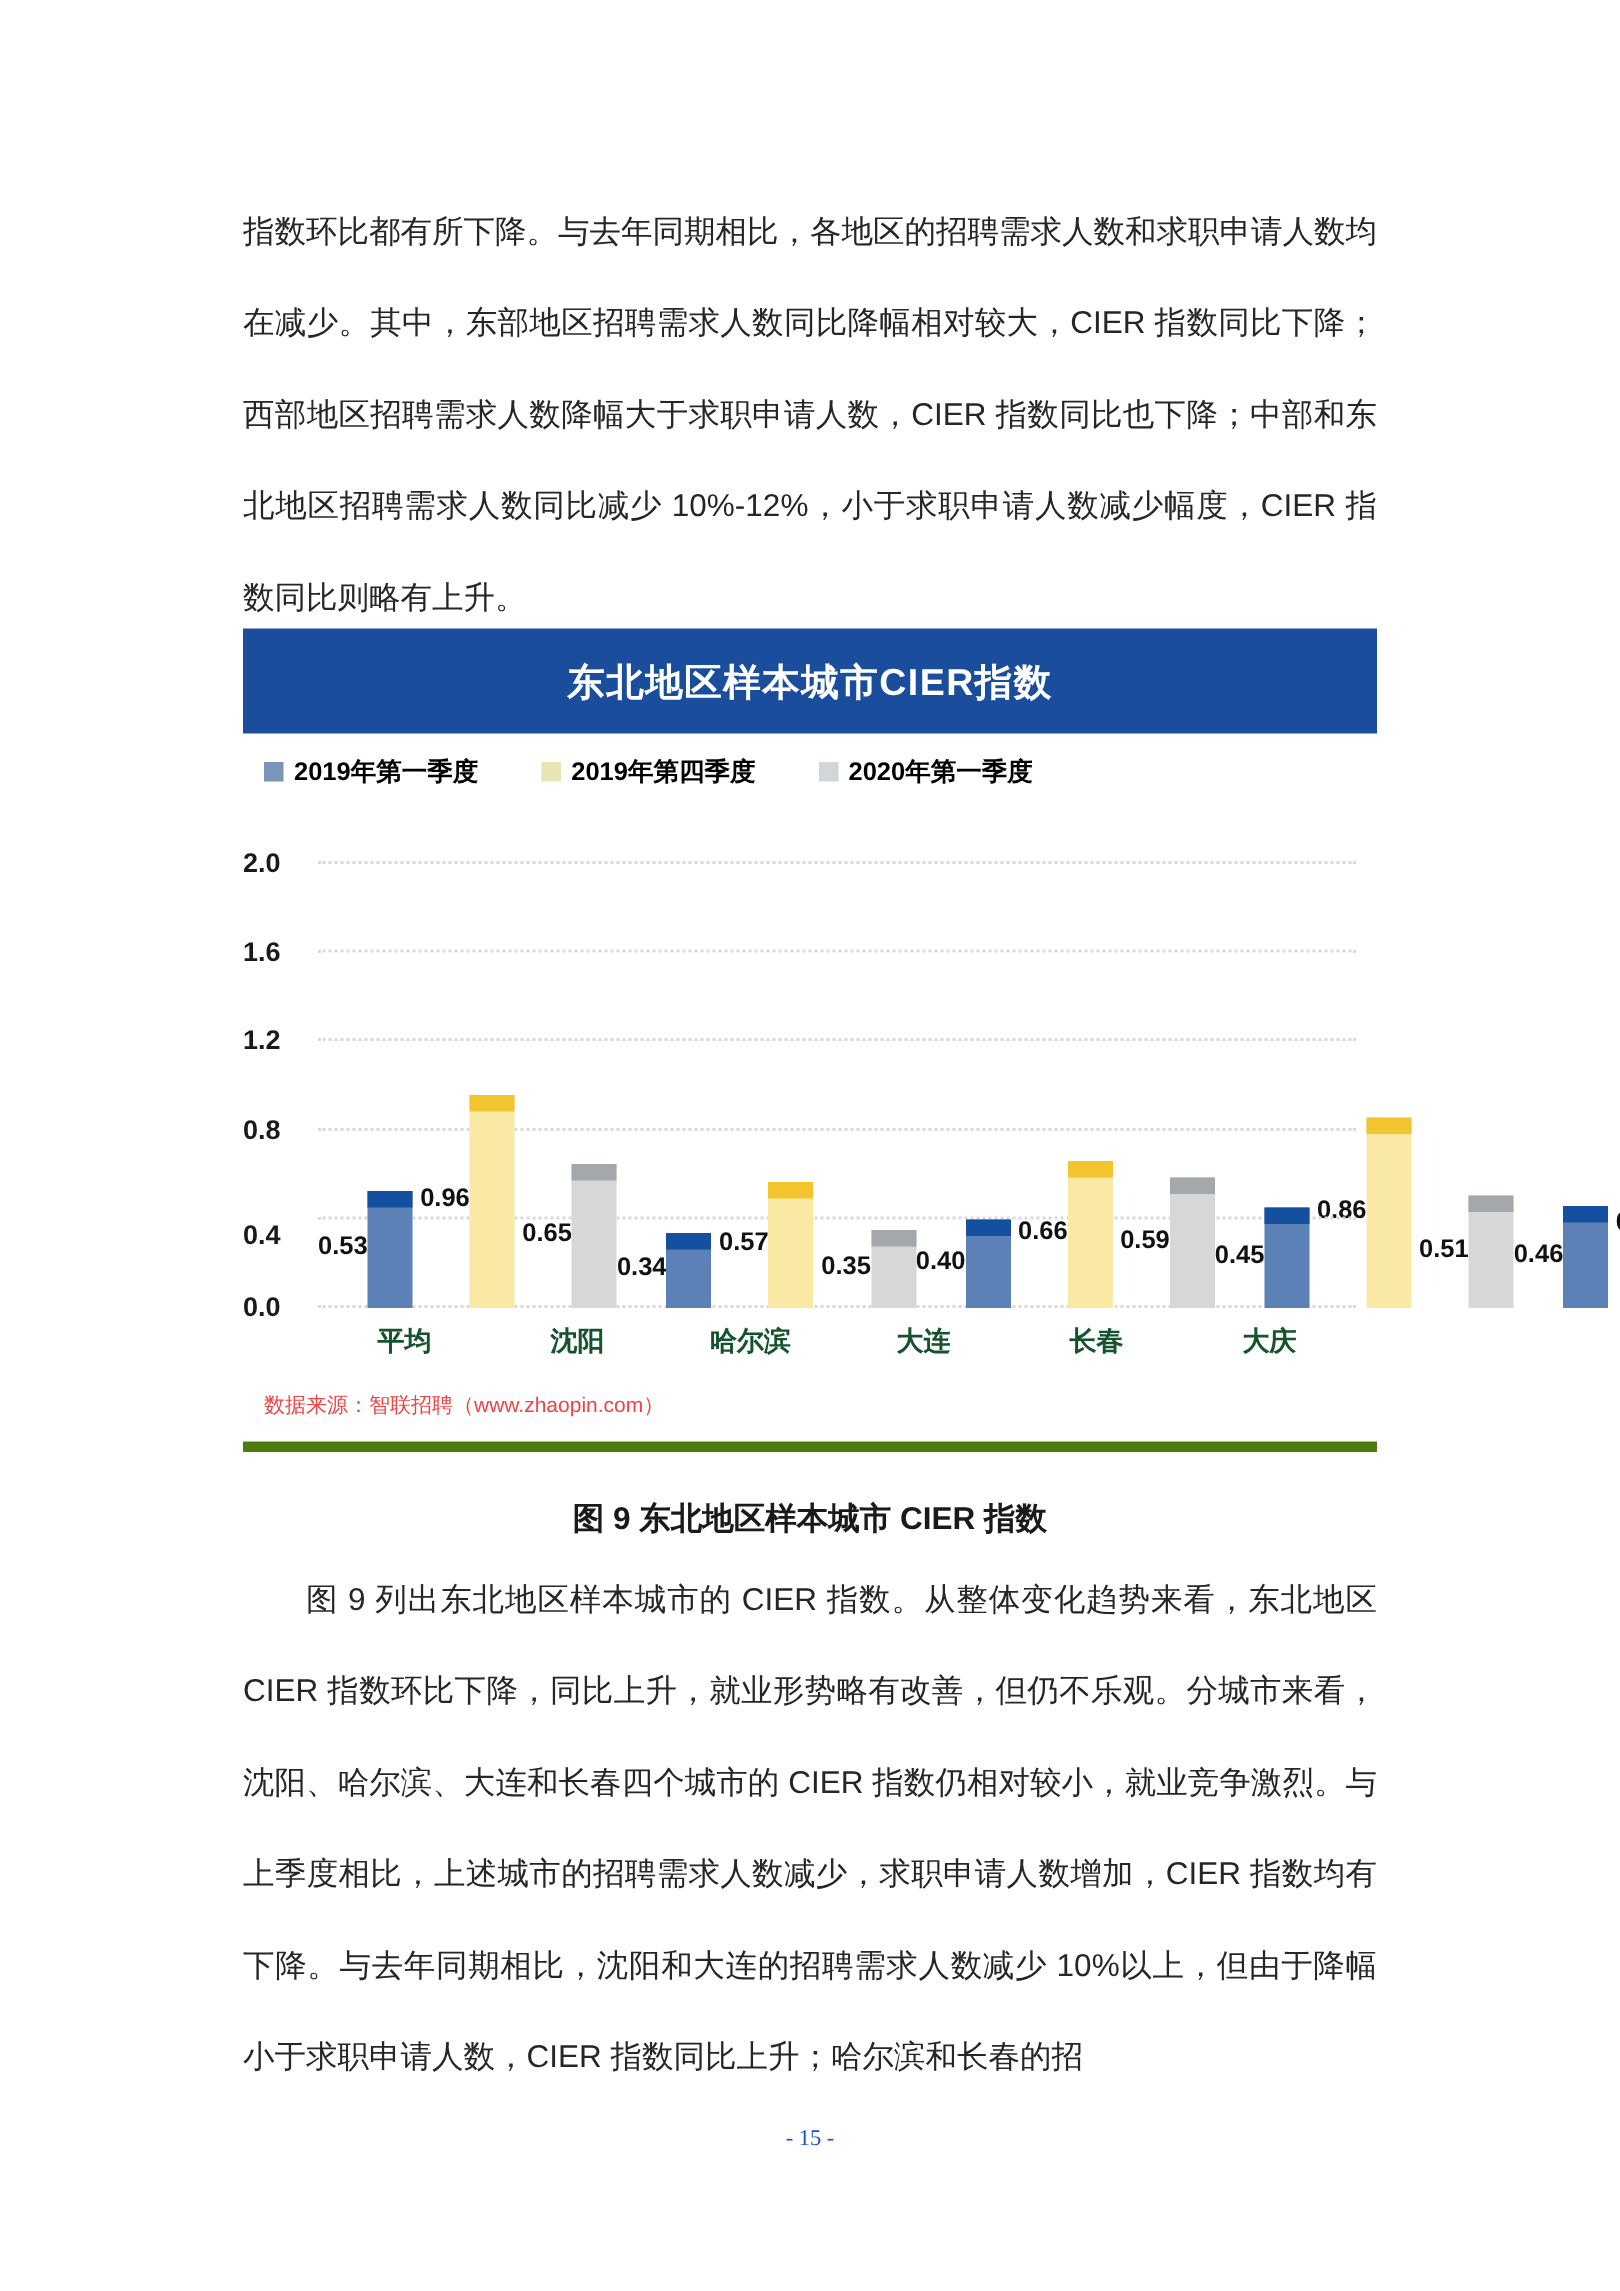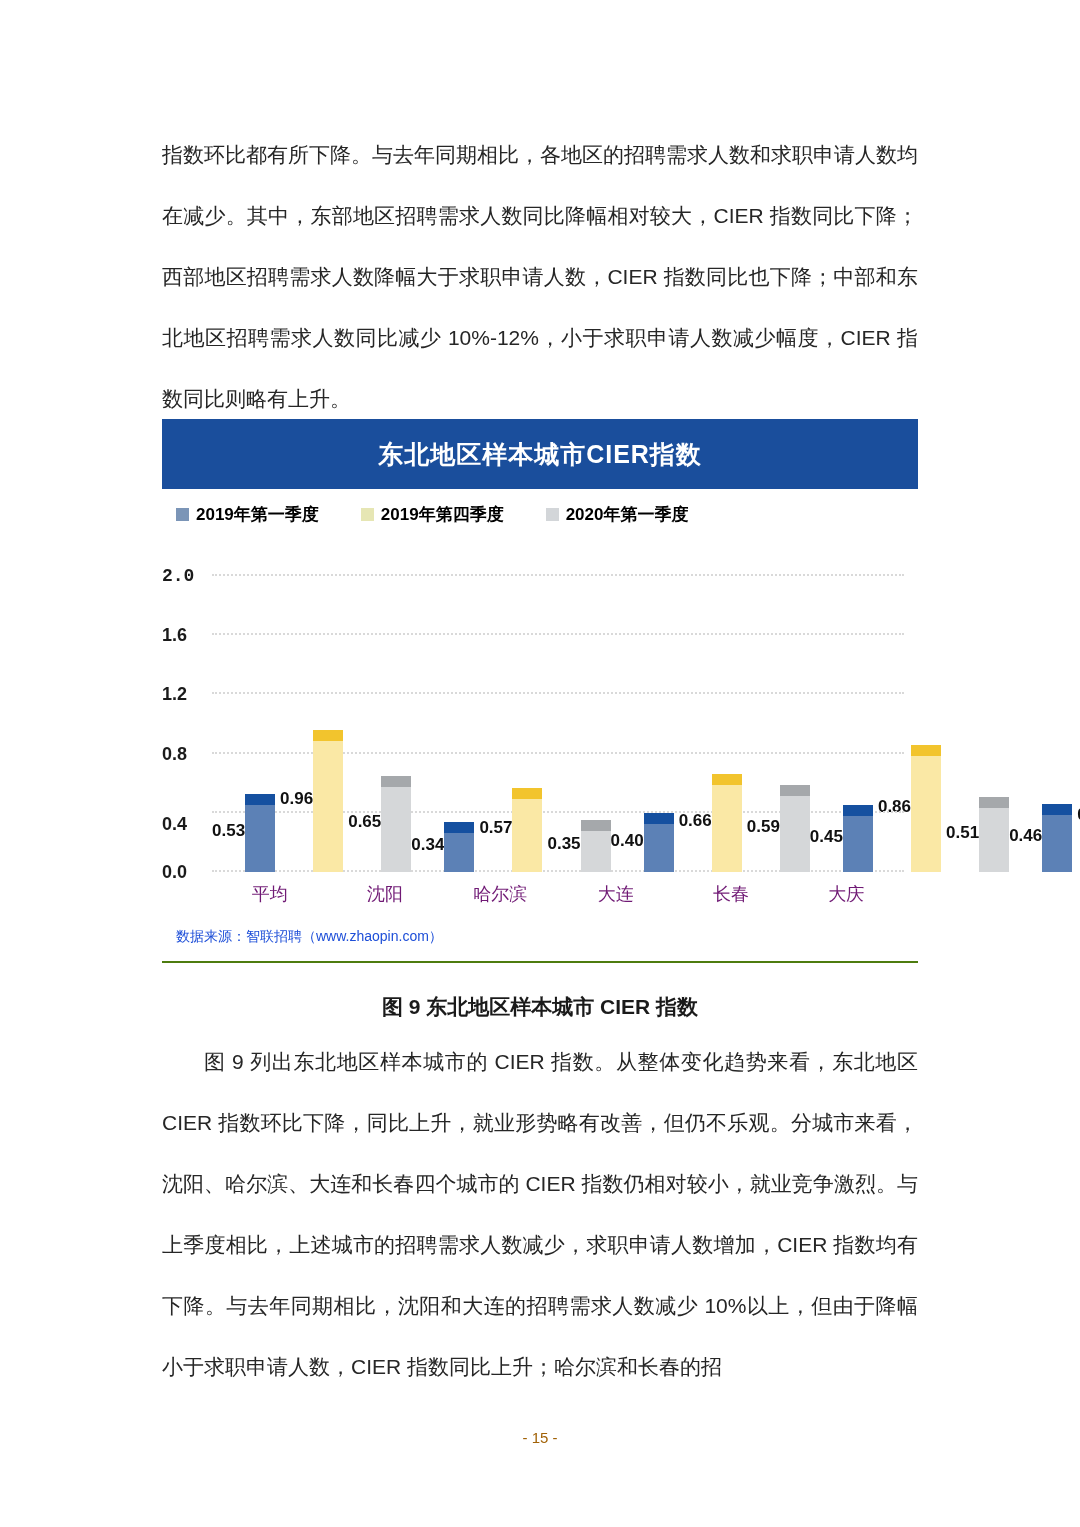--- a/index.html
+++ b/index.html
@@ -22,26 +22,26 @@
   .gridline{position:absolute;left:0;right:0;height:0;border-top:2px dotted #d9d9d9;}
   .ytick{position:absolute;left:-50px;width:42px;text-align:left;font-weight:700;font-size:18px;
          color:#1a1a1a;transform:translateY(-50%);}
   .groups{display:flex;height:100%;}
   .group-cell{flex:1;display:flex;justify-content:center;align-items:flex-end;gap:5px;height:100%;}
   .bar-col{display:flex;flex-direction:row;align-items:center;justify-content:flex-end;}
   .bar-value{font-weight:700;font-size:17px;color:#111111;margin-bottom:4px;white-space:nowrap;}
   .bar{width:30px;position:relative;}
   .bar-cap{position:absolute;top:0;left:0;right:0;height:11px;}
   .xlabels{display:flex;margin-left:50px;margin-right:2px;padding-top:10px;}
-  .xcell{flex:1;text-align:center;font-weight:400;font-size:18px;color:#701a75;}
-  .source-row{margin-top:22px;padding:0 14px 15px;font-size:14px;color:#1d4ed8;
-              border-bottom:2px solid #4d7c0f;}
+  .xcell{flex:1;text-align:center;font-weight:700;font-size:18px;color:#14532d;}
+  .source-row{margin-top:22px;padding:0 14px 15px;font-size:14px;color:#ef4444;
+              border-bottom:7px solid #4d7c0f;}
 
   .caption{text-align:center;font-size:21px;font-weight:700;color:#1a1a1a;margin:30px 0 10px;}
-  .page-number{text-align:center;font-size:15px;color:#a16207;margin-top:32px;}
+  .page-number{text-align:center;font-size:15px;color:#1d4ed8;margin-top:16px;font-family:Liberation Serif, serif;}
 </style>
 </head>
 <body>
 
 <div class="page">
 
   <p class="para">指数环比都有所下降。与去年同期相比，各地区的招聘需求人数和求职申请人数均在减少。其中，东部地区招聘需求人数同比降幅相对较大，CIER 指数同比下降；西部地区招聘需求人数降幅大于求职申请人数，CIER 指数同比也下降；中部和东北地区招聘需求人数同比减少 10%-12%，小于求职申请人数减少幅度，CIER 指数同比则略有上升。</p>
 
   <section class="chart-card">
     <header class="chart-header" style="background: rgb(26, 78, 156);">
@@ -69,21 +69,21 @@
           <div class="ytick" style="bottom: 0px; transform: translateY(50%);">0.0</div>
           <div class="gridline" style="bottom: 59.2px;"></div>
           <div class="ytick" style="bottom: 48px; transform: translateY(50%);">0.4</div>
           <div class="gridline" style="bottom: 118.4px;"></div>
           <div class="ytick" style="bottom: 118.4px; transform: translateY(50%);">0.8</div>
           <div class="gridline" style="bottom: 177.6px;"></div>
           <div class="ytick" style="bottom: 177.6px; transform: translateY(50%);">1.2</div>
           <div class="gridline" style="bottom: 236.8px;"></div>
           <div class="ytick" style="bottom: 236.8px; transform: translateY(50%);">1.6</div>
           <div class="gridline" style="bottom: 296px;"></div>
-          <div class="ytick" style="bottom: 296px; transform: translateY(50%); font-family: Liberation Mono, monospace;">2.0</div>
+          <div class="ytick" style="bottom: 296px; transform: translateY(50%);">2.0</div>
           <div class="groups">
             <div class="group-cell">
               <div class="bar-col">
                 <div class="bar-value">0.53</div>
                 <div class="bar" style="height: 78px; background: rgb(92, 129, 182);">
                   <div class="bar-cap" style="background: rgb(21, 80, 160);"></div>
                 </div>
               </div>
               <div class="bar-col">
                 <div class="bar-value">0.96</div>

